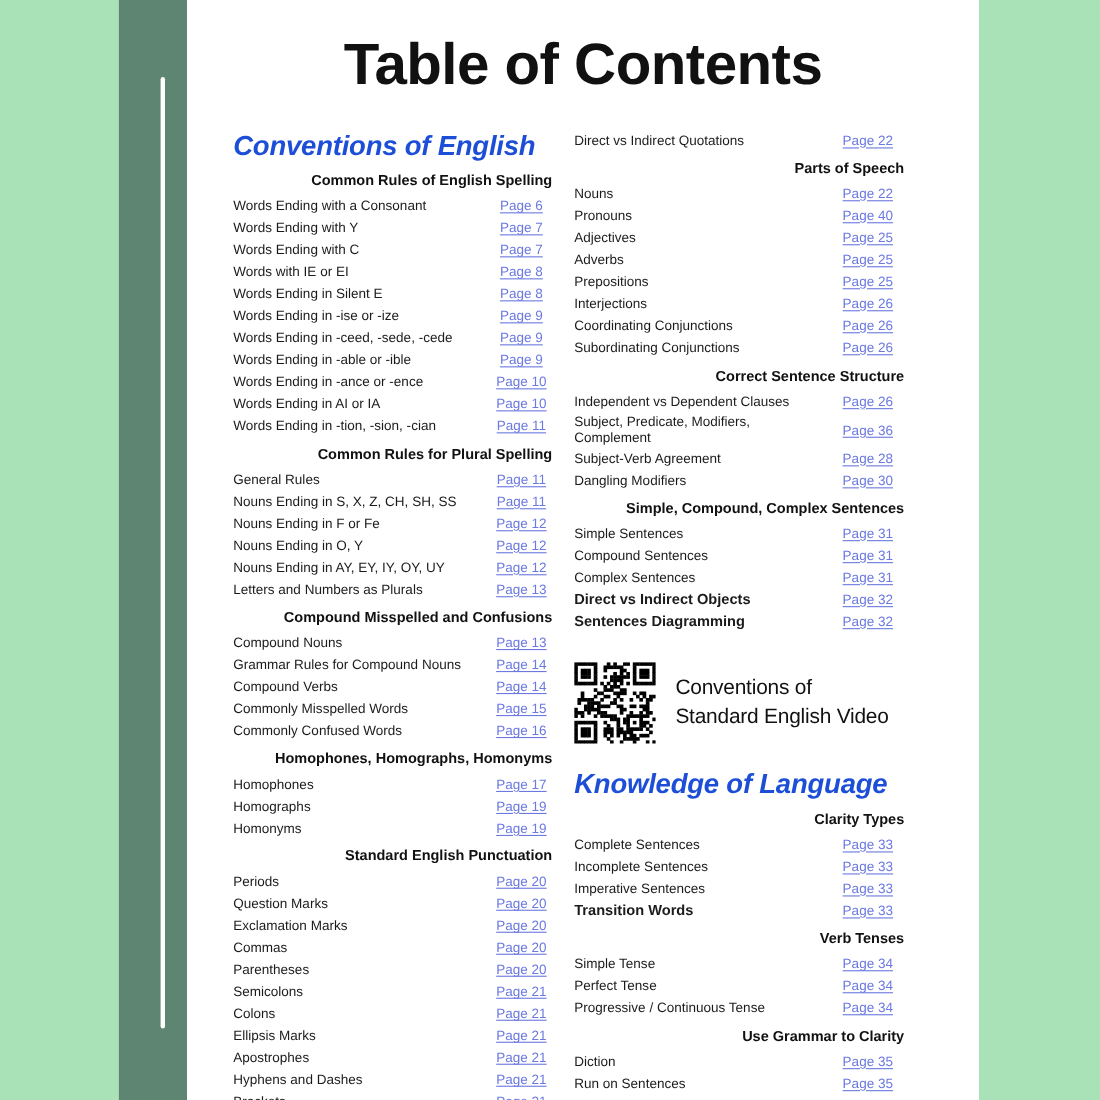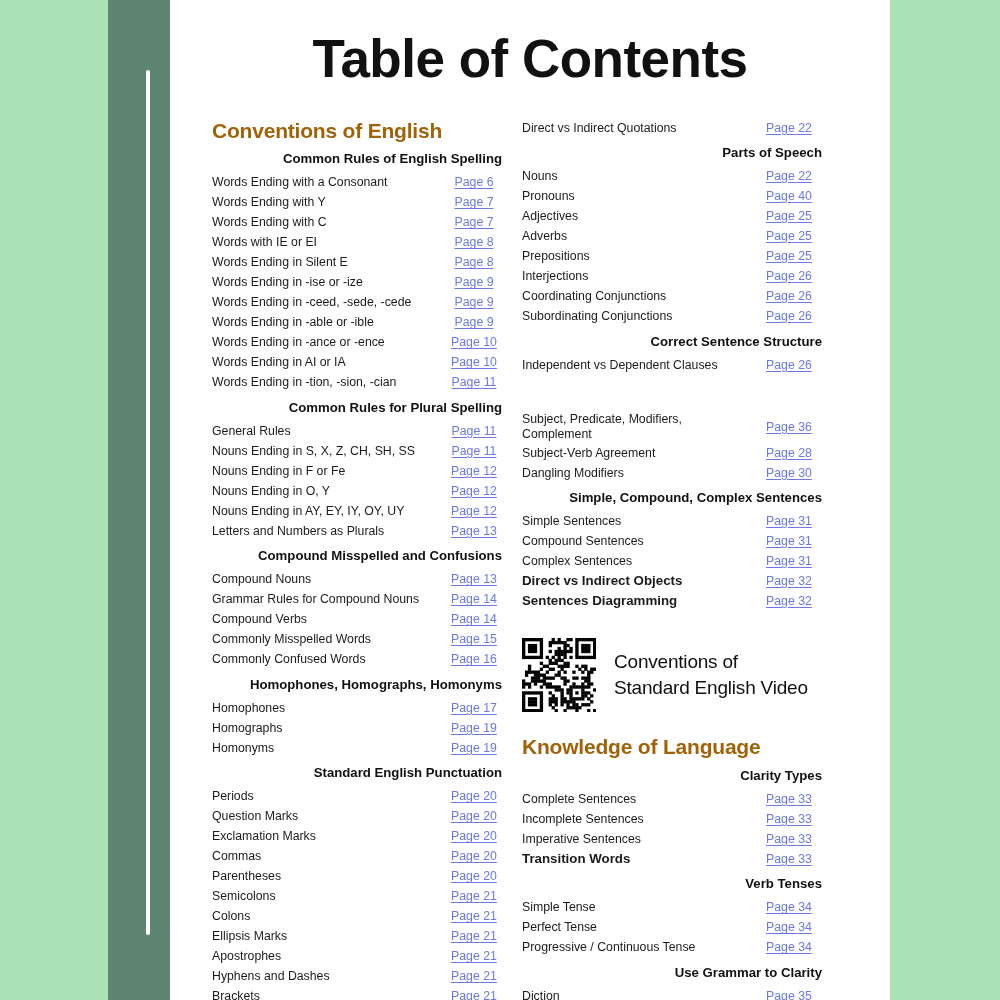--- a/index.html
+++ b/index.html
@@ -65,26 +65,27 @@
   
   .column {
     position: absolute;
     top: 118px;
   }
   #col-left  { left: 42px;  width: 290px; }
   #col-right { left: 352px; width: 300px; }
 
   
   .part-title {
-    font-size: 21px;
+    font-size: 25px;
     font-weight: 700;
-    color: #a16207;
+    color: #1d4ed8;
     letter-spacing: -0.2px;
     margin: 0 0 4px 0;
     line-height: 1.25;
+    font-style: italic;
   }
   #col-right .part-title {
     margin-top: 22px;
     margin-bottom: 8px;
   }
   .section-title {
     font-size: 13.2px;
     font-weight: 700;
     color: #111111;
     text-align: right;
@@ -109,21 +110,21 @@
   }
   .entry.bold .label { font-weight: 700; font-size: 13.3px; }
   .entry .page {
     flex: 0 0 auto;
     color: #6b79e0;
     text-decoration: underline;
     text-underline-offset: 2px;
     white-space: nowrap;
     font-size: 12.3px;
   }
-  .entry.wrap { min-height: 32px; margin-top: 36px; }
+  .entry.wrap { min-height: 32px; }
   .entry.wrap .label { max-width: 190px; }
 
   
   #col-left .entry .page { width: 56px; text-align: center; text-decoration: underline; }
   #col-right .entry .page { width: 56px; text-align: left; }
 
   
   #qr-block {
     display: flex;
     align-items: center;

